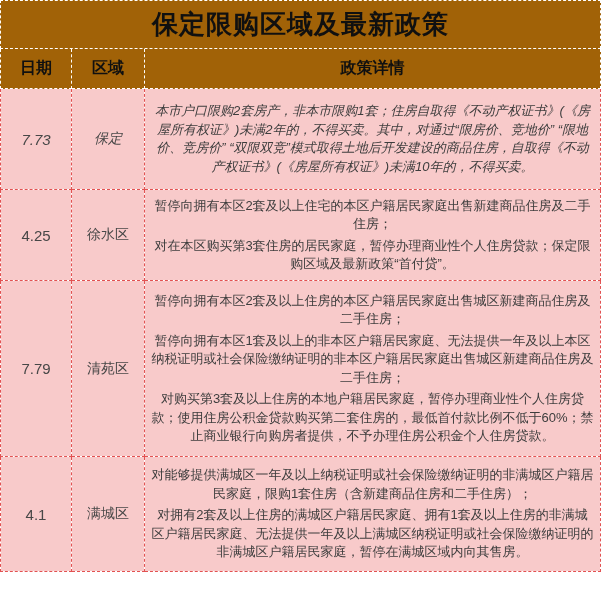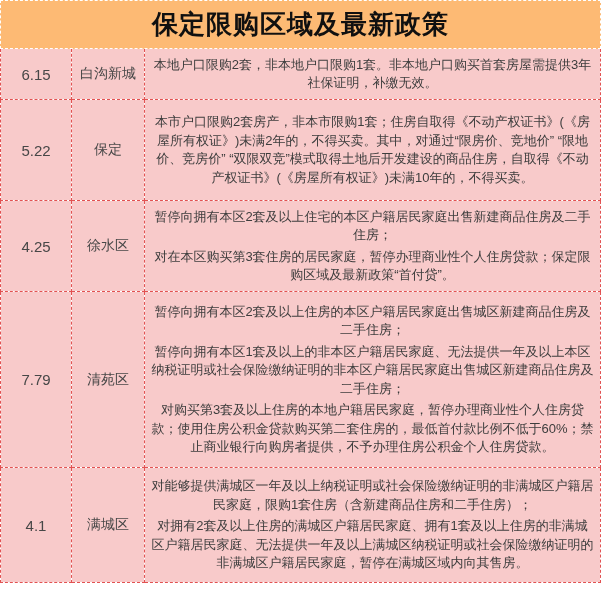--- a/index.html
+++ b/index.html
@@ -16,21 +16,21 @@
     table-layout:fixed;
     background:#ffffff; 
   }
   col.c-date{width:72px;}
   col.c-region{width:73px;}
   col.c-policy{width:456px;}
   td{padding:0;vertical-align:middle;}
 
   
   td.red{
-    background:#fdba74;
+    background:#a16207;
     border-right:1px dashed #ffffff;
     border-bottom:1px dashed #ffffff;
   }
   td.red.first{border-left:1px dashed #ffffff;}
   td.title-cell{
     border-top:1px dashed #ffffff;
     height:47px;
     text-align:center;
     font-size:26px;
     font-weight:bold;
@@ -59,47 +59,45 @@
   td.region-cell{text-align:center;font-size:14px;color:#474747;}
   td.policy-cell{padding:3px 6px;}
   td.policy-cell p{
     margin:3px 0;
     font-size:13px;
     line-height:18.5px;
     text-align:center;
     color:#3d3d3d;
   }
   tr.row-0 td{height:44px;}
-  tr.row-1 td{height:94px;}
+  tr.row-1 td{height:94px;font-style:italic;}
   tr.row-2 td{height:84px;}
   tr.row-3 td{height:169px;}
   tr.row-4 td{height:108px;}
 </style>
 </head>
 <body>
 
 <table class="policy">
   <colgroup>
     <col class="c-date">
     <col class="c-region">
     <col class="c-policy">
   </colgroup>
   <tbody id="tbody">
     <tr>
       <td colspan="3" class="red first title-cell">保定限购区域及最新政策</td>
     </tr>
-  <tr class="data-row row-0">
-        <td class="pink first date-cell">6.15</td>
-        <td class="pink region-cell">白沟新城</td>
-        <td class="pink policy-cell">
-          <p>本地户口限购2套，非本地户口限购1套。非本地户口购买首套房屋需提供3年社保证明，补缴无效。</p>
-        </td>
-      </tr>
+    <tr class="header-row">
+      <td class="red first">日期</td>
+      <td class="red">区域</td>
+      <td class="red">政策详情</td>
+    </tr>
       <tr class="data-row row-1">
-        <td class="pink first date-cell">5.22</td>
+        <td class="pink first date-cell">7.73</td>
         <td class="pink region-cell">保定</td>
         <td class="pink policy-cell">
           <p>本市户口限购2套房产，非本市限购1套；住房自取得《不动产权证书》(《房屋所有权证》)未满2年的，不得买卖。其中，对通过“限房价、竞地价” “限地价、竞房价” “双限双竞”模式取得土地后开发建设的商品住房，自取得《不动产权证书》(《房屋所有权证》)未满10年的，不得买卖。</p>
         </td>
       </tr>
       <tr class="data-row row-2">
         <td class="pink first date-cell">4.25</td>
         <td class="pink region-cell">徐水区</td>
         <td class="pink policy-cell">
           <p>暂停向拥有本区2套及以上住宅的本区户籍居民家庭出售新建商品住房及二手住房；</p>

